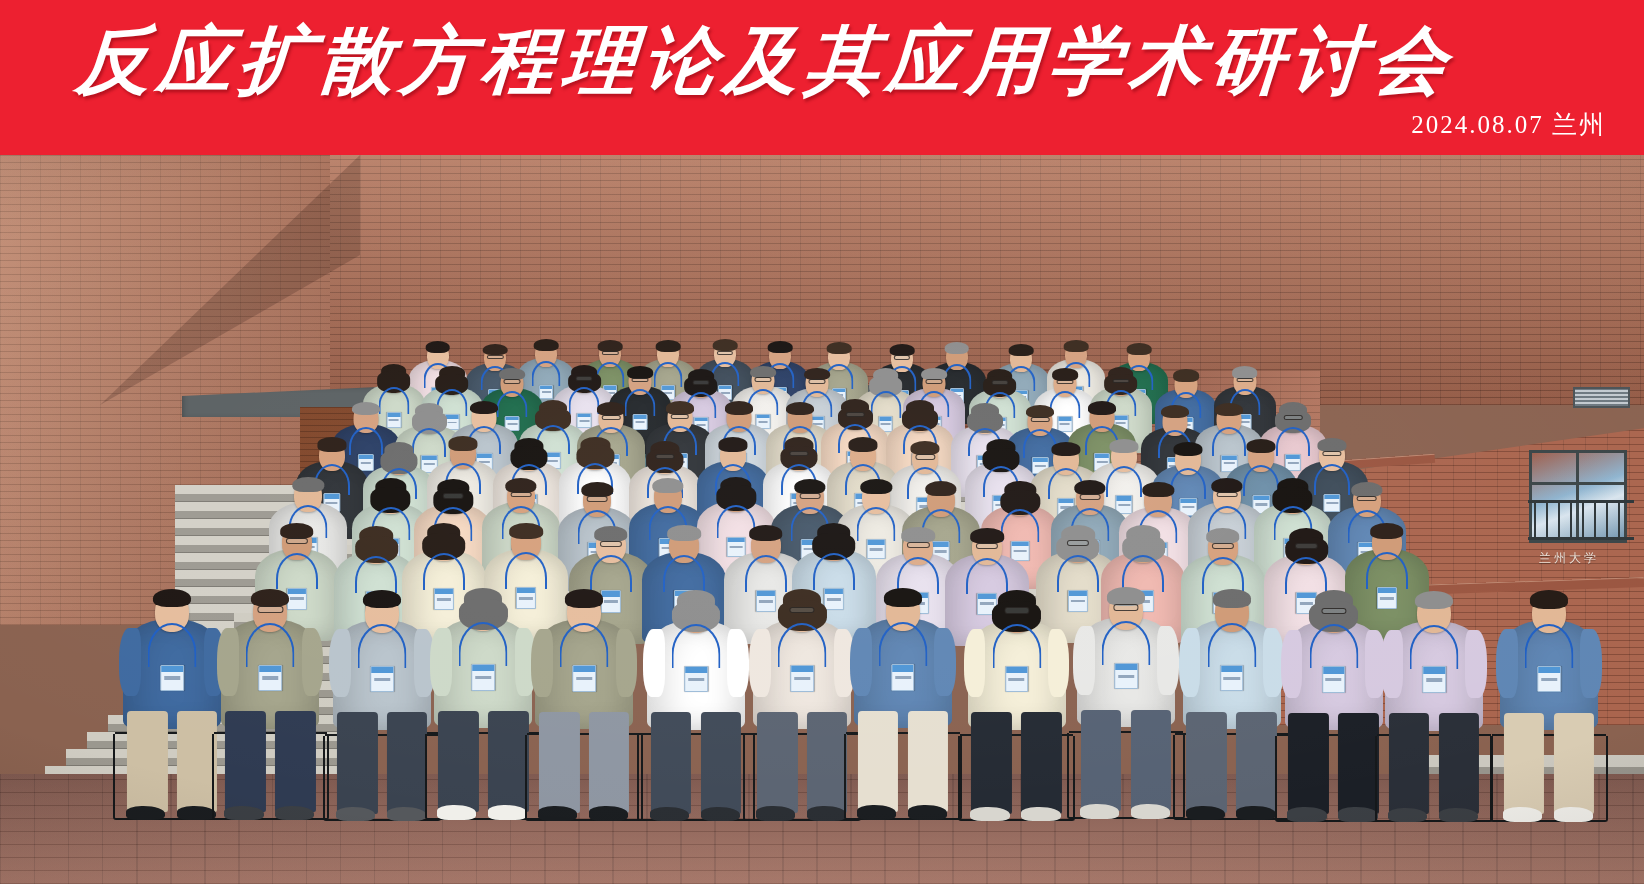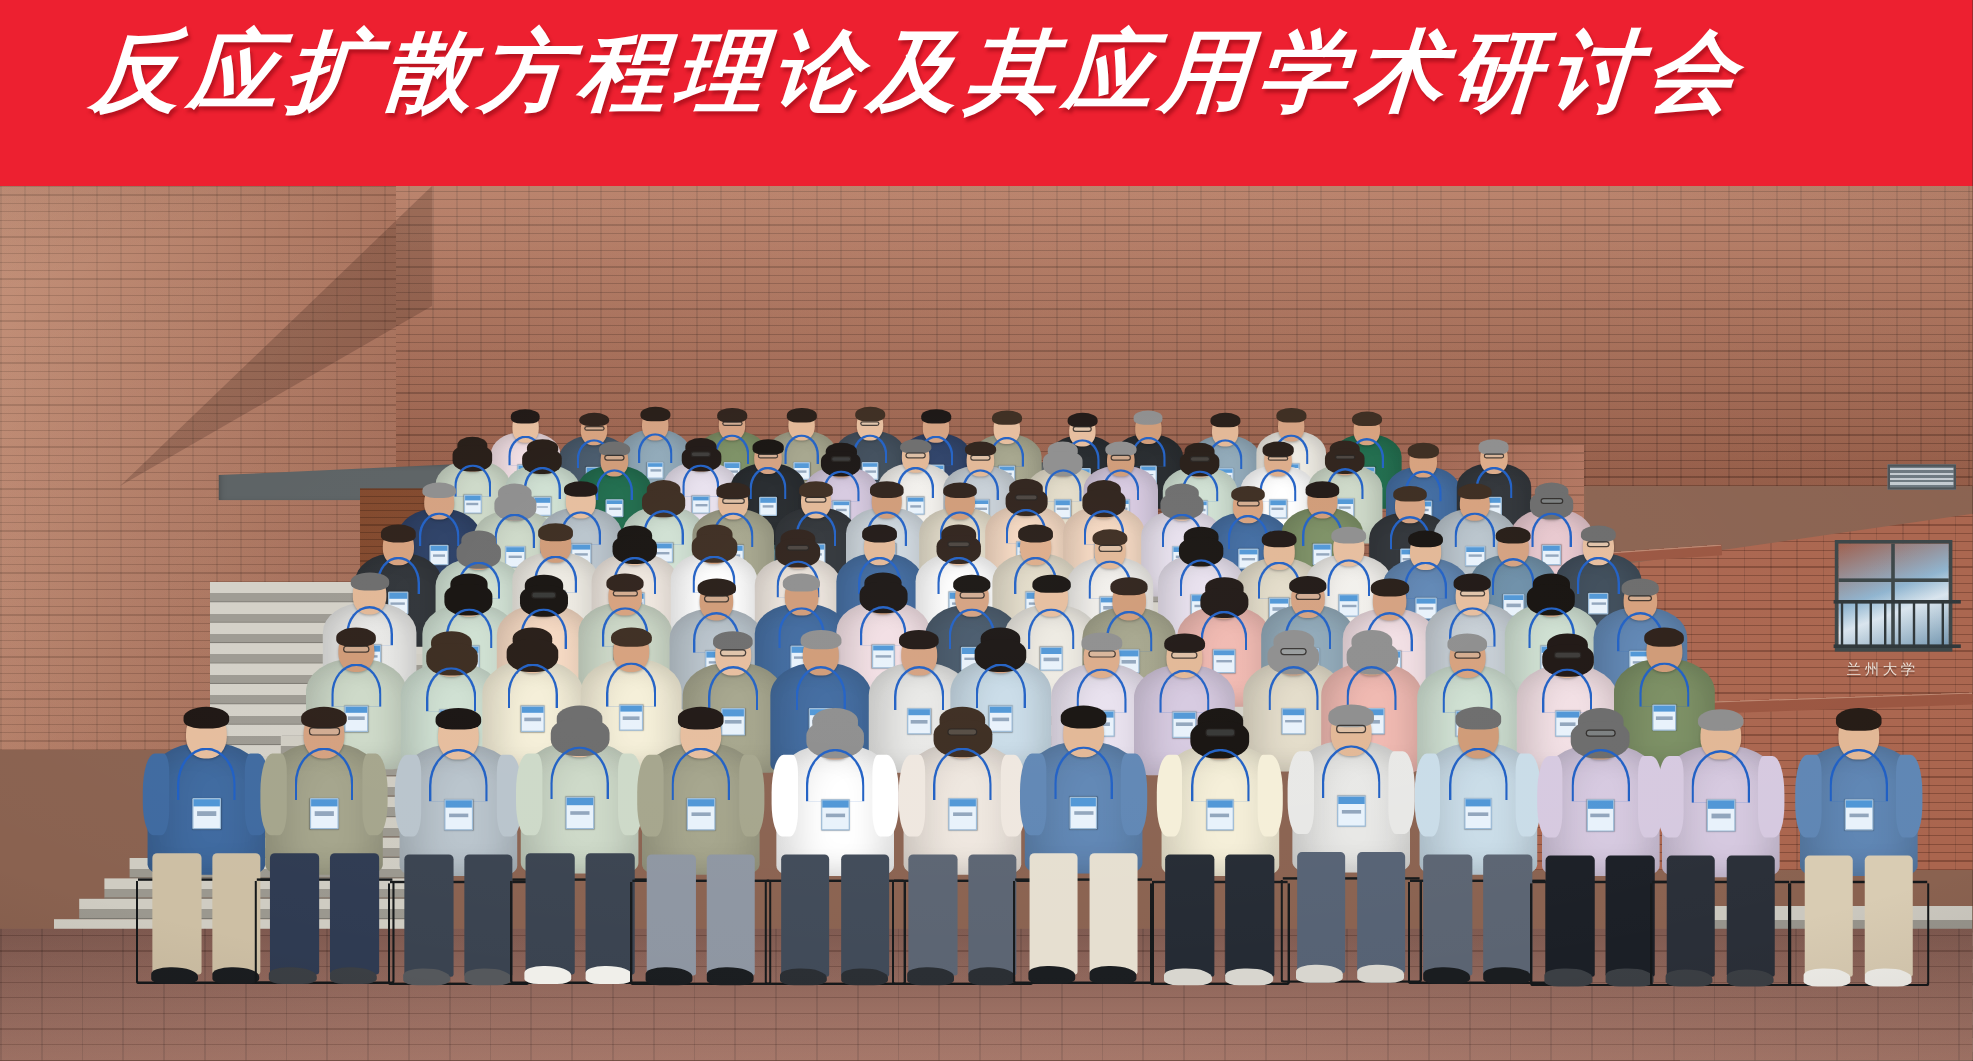--- a/index.html
+++ b/index.html
@@ -337,20 +337,21 @@
       radial-gradient(ellipse 120% 90% at 50% 45%, rgba(255,255,255,.05), rgba(0,0,0,.0) 55%, rgba(25,10,5,.26) 100%);
   }
 </style>
 </head>
 <body>
 
 <div id="poster">
 
   <div class="banner">
     <div class="banner-title">反应扩散方程理论及其应用学术研讨会</div>
+    <div class="banner-date">2024.08.07 兰州</div>
   </div>
 
   <div class="photo">
 
     <div class="wall-upper brick"></div>
     <div class="wall-left"></div>
     <div class="wall-left-bevel"></div>
 
     <div class="soffit">
       <div class="soffit-lamp" style="left:240px; top:17px;"></div>

